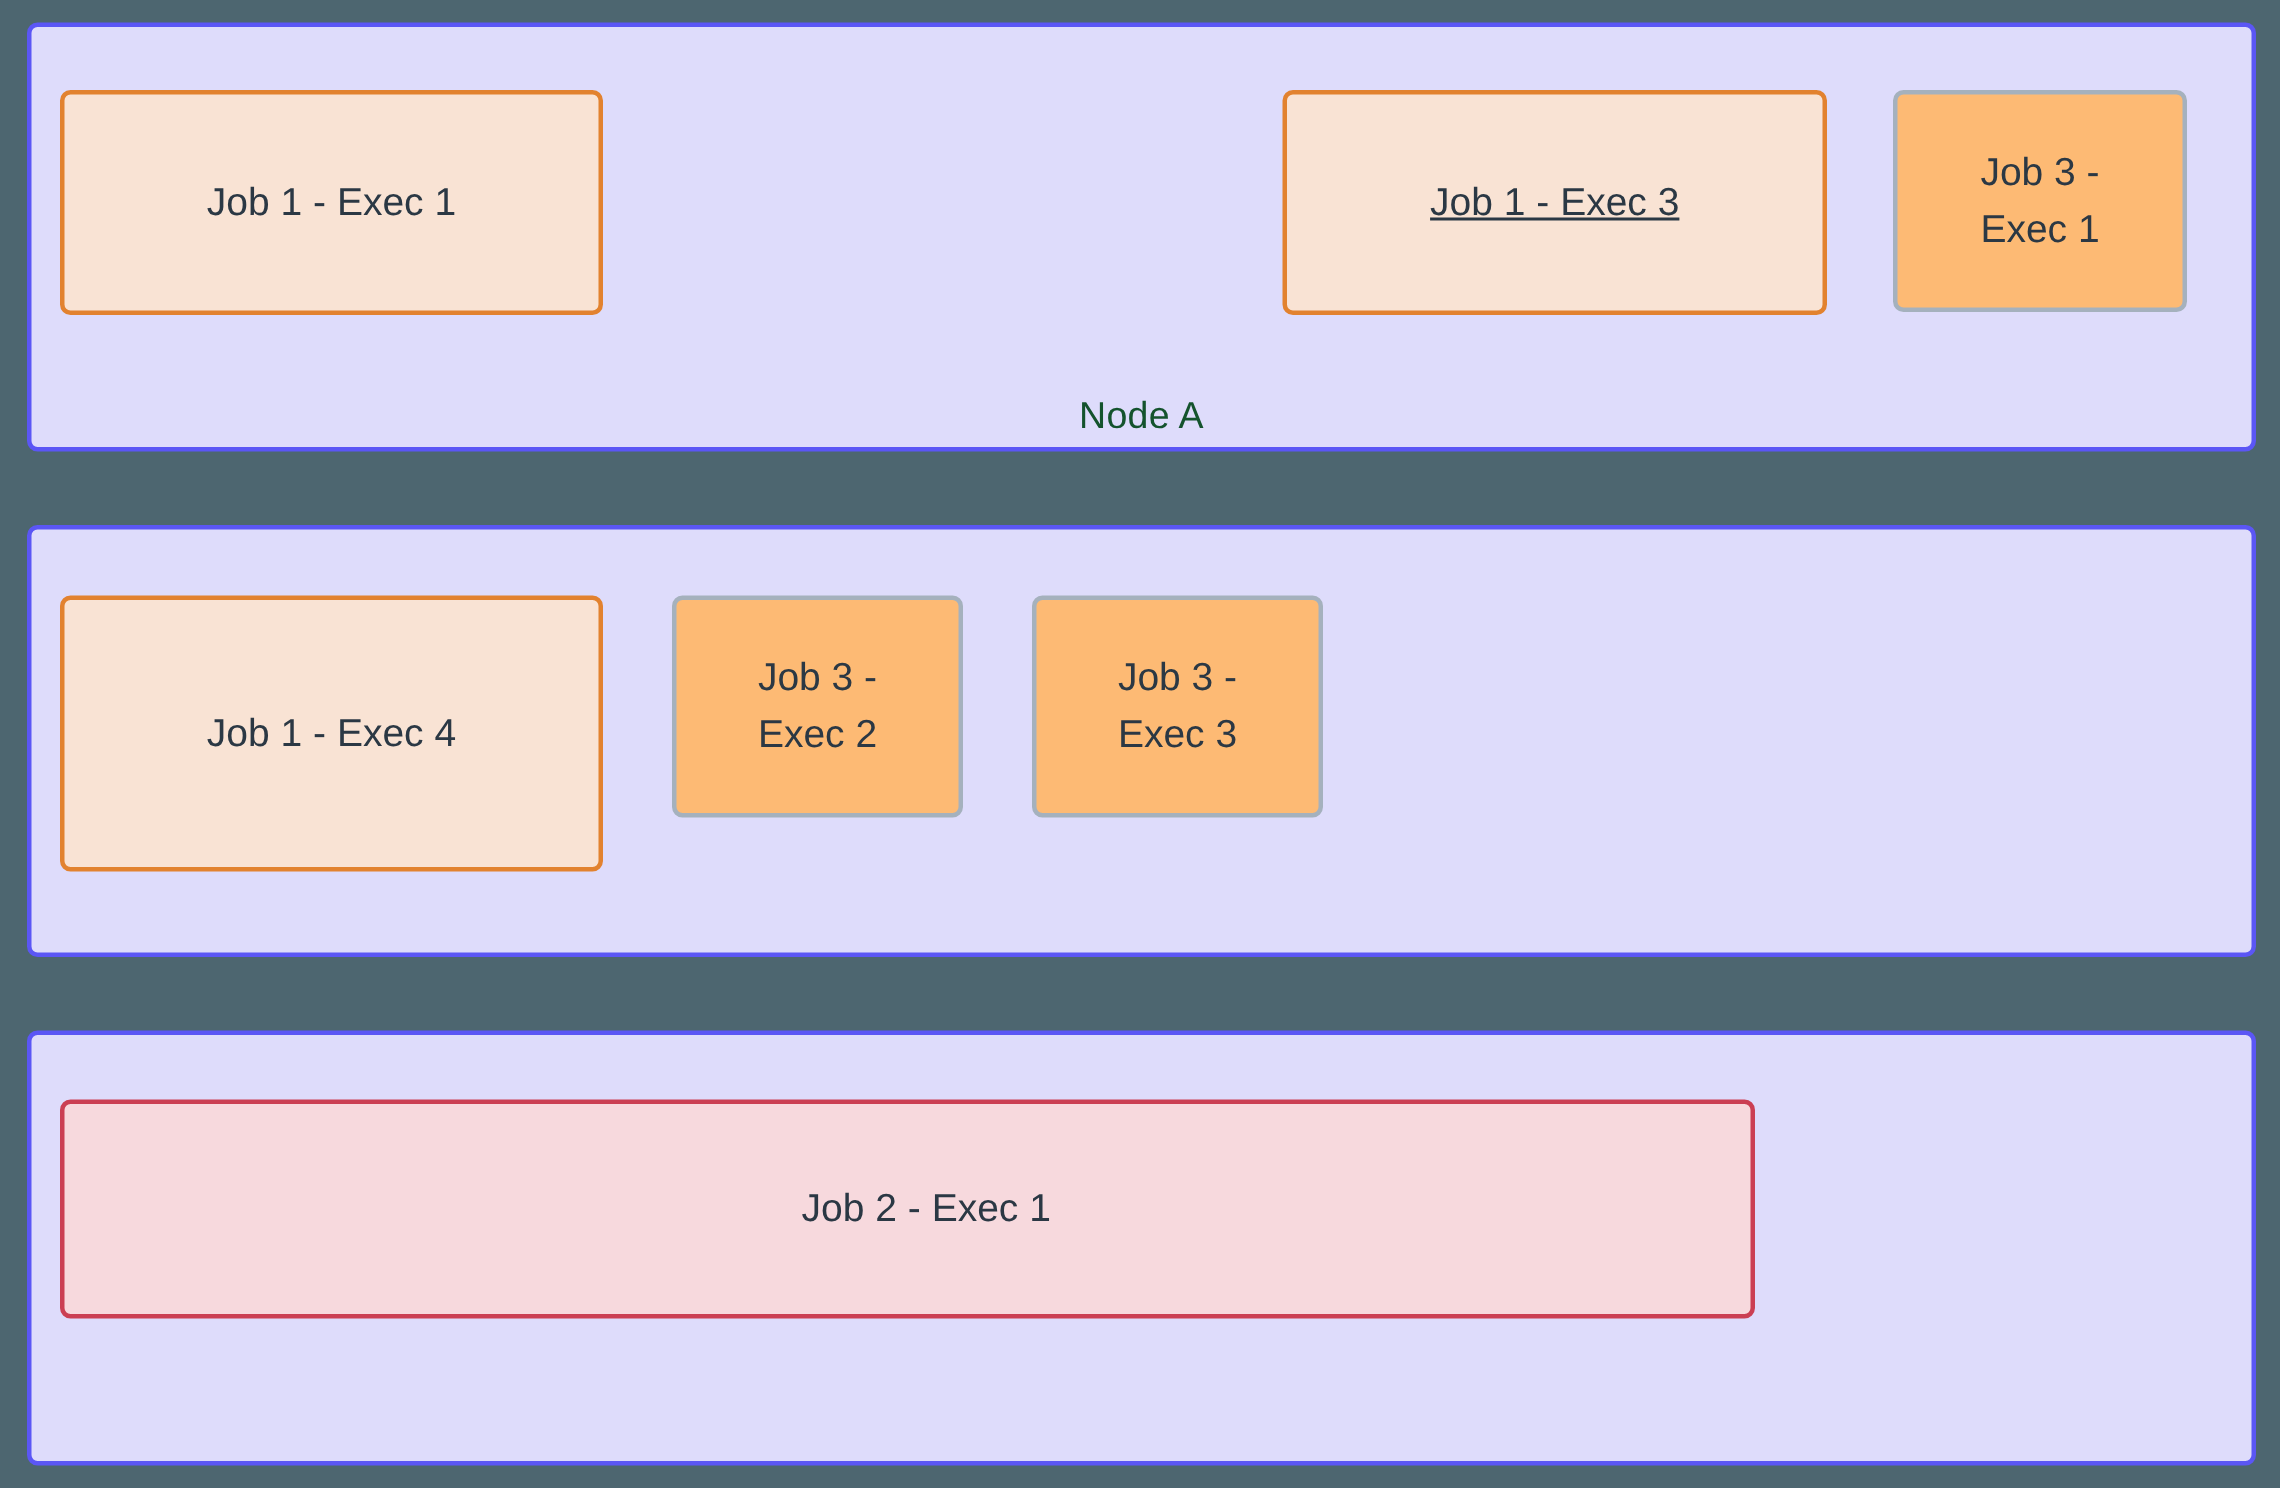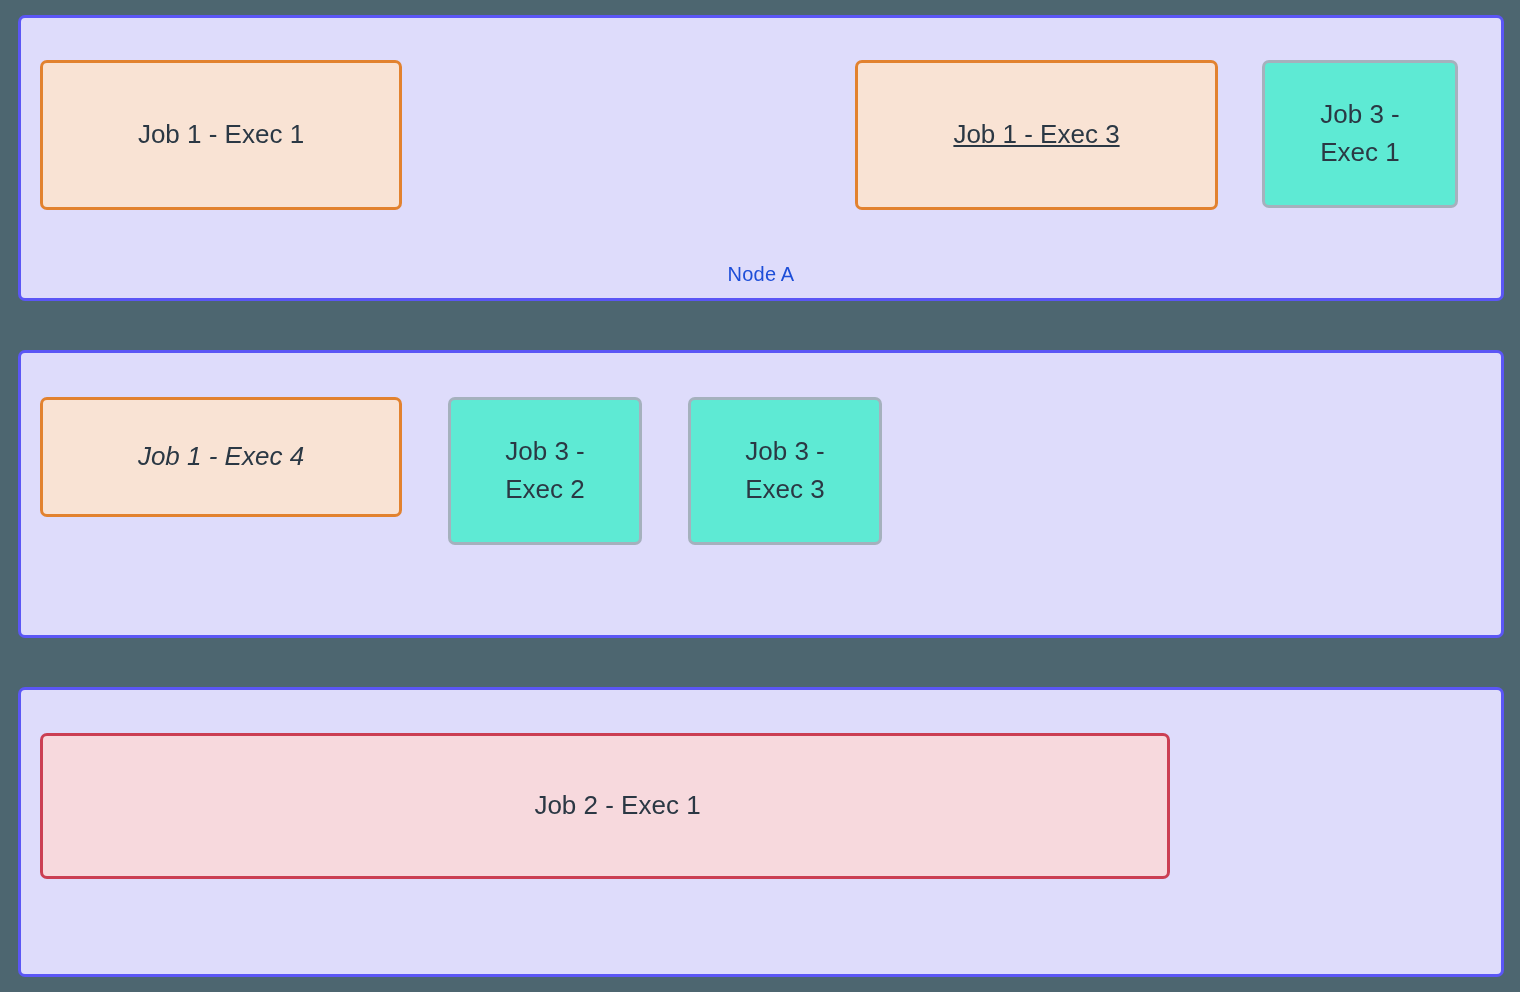--- a/index.html
+++ b/index.html
@@ -28,22 +28,22 @@
     border: 3px solid #5b56f5;
     border-radius: 7px;
     box-sizing: border-box;
   }
 
   .node-label {
     position: absolute;
     left: 0;
     right: 0;
     text-align: center;
-    font-size: 20px;
-    color: #1d4ed8;
+    font-size: 25px;
+    color: #14532d;
     letter-spacing: 0.2px;
     white-space: pre;
   }
 
   
   .exec-box {
     position: absolute;
     box-sizing: border-box;
     display: flex;
     align-items: center;
@@ -55,42 +55,42 @@
     border-radius: 7px;
     white-space: pre-line;
   }
 
   .exec-box.job-orange {
     background: #f9e3d4;
     border: 3px solid #e2822f;
   }
 
   .exec-box.job-gray {
-    background: #5eead4;
+    background: #fdba74;
     border: 3px solid #a5b1bd;
     text-align: right;
   }
 
   .exec-box.job-red {
     background: #f7d9dd;
     border: 3px solid #cb3f53;
   }
 
   
   #node-a { left: 18px;  top: 15px;  width: 1486px; height: 286px; }
   #node-a-label { top: 245px; }
   #a-job1-exec1 { left: 40px;   top: 60px; width: 362px; height: 150px; text-align: center; }
   #a-job1-exec2 { left: 447px;  top: 58px; width: 363px; height: 152px; }
   #a-job1-exec3 { left: 855px;  top: 60px; width: 363px; height: 150px; text-decoration: underline; }
   #a-job3-exec1 { left: 1262px; top: 60px; width: 196px; height: 148px; }
 
   
   #node-b { left: 18px; top: 350px; width: 1486px; height: 288px; }
   #node-b-label { top: 582px; }
-  #b-job1-exec4 { left: 40px;  top: 397px; width: 362px; height: 120px; font-style: italic; }
+  #b-job1-exec4 { left: 40px;  top: 397px; width: 362px; height: 184px; }
   #b-job3-exec2 { left: 448px; top: 397px; width: 194px; height: 148px; }
   #b-job3-exec3 { left: 688px; top: 397px; width: 194px; height: 148px; }
 
   
   #node-c { left: 18px; top: 687px; width: 1486px; height: 290px; }
   #c-job2-exec1 { left: 40px; top: 733px; width: 1130px; height: 146px; padding-left: 25px; }
 </style>
 </head>
 <body>
 

